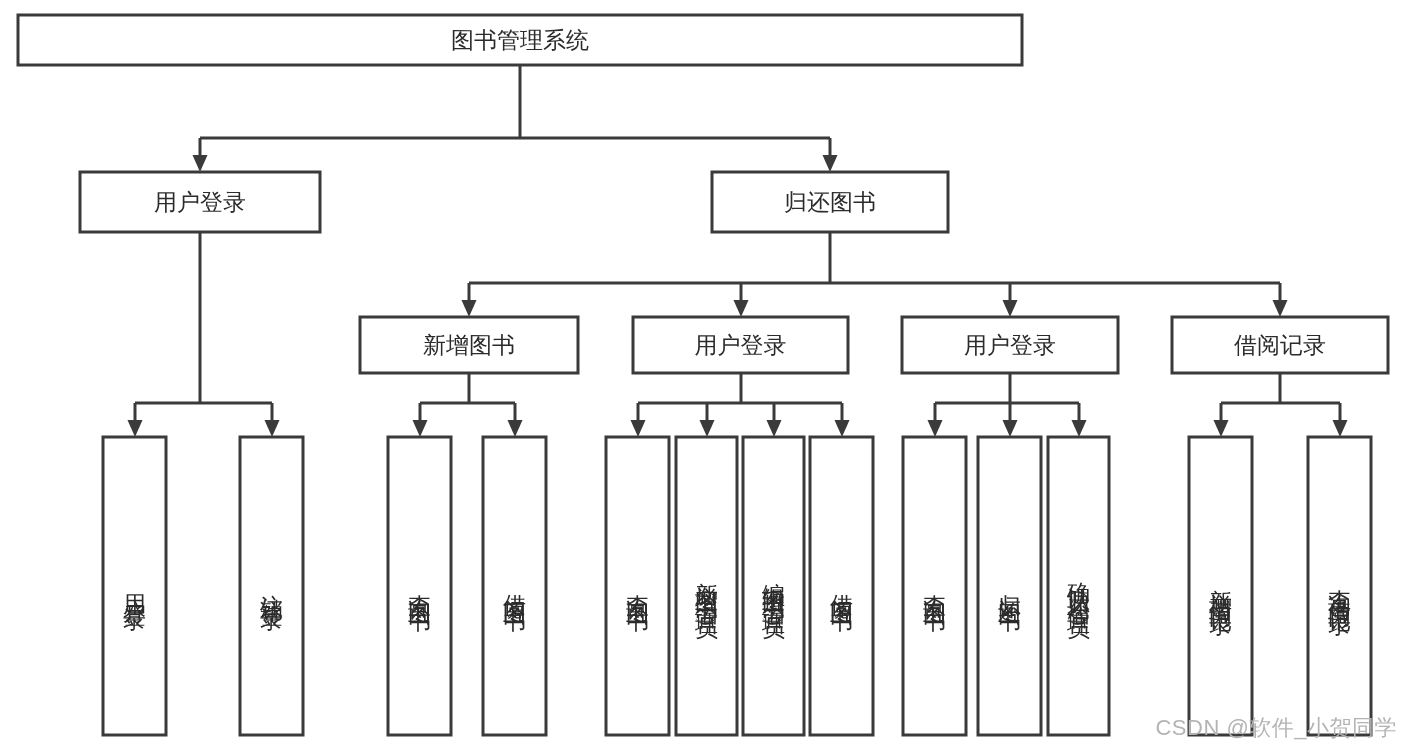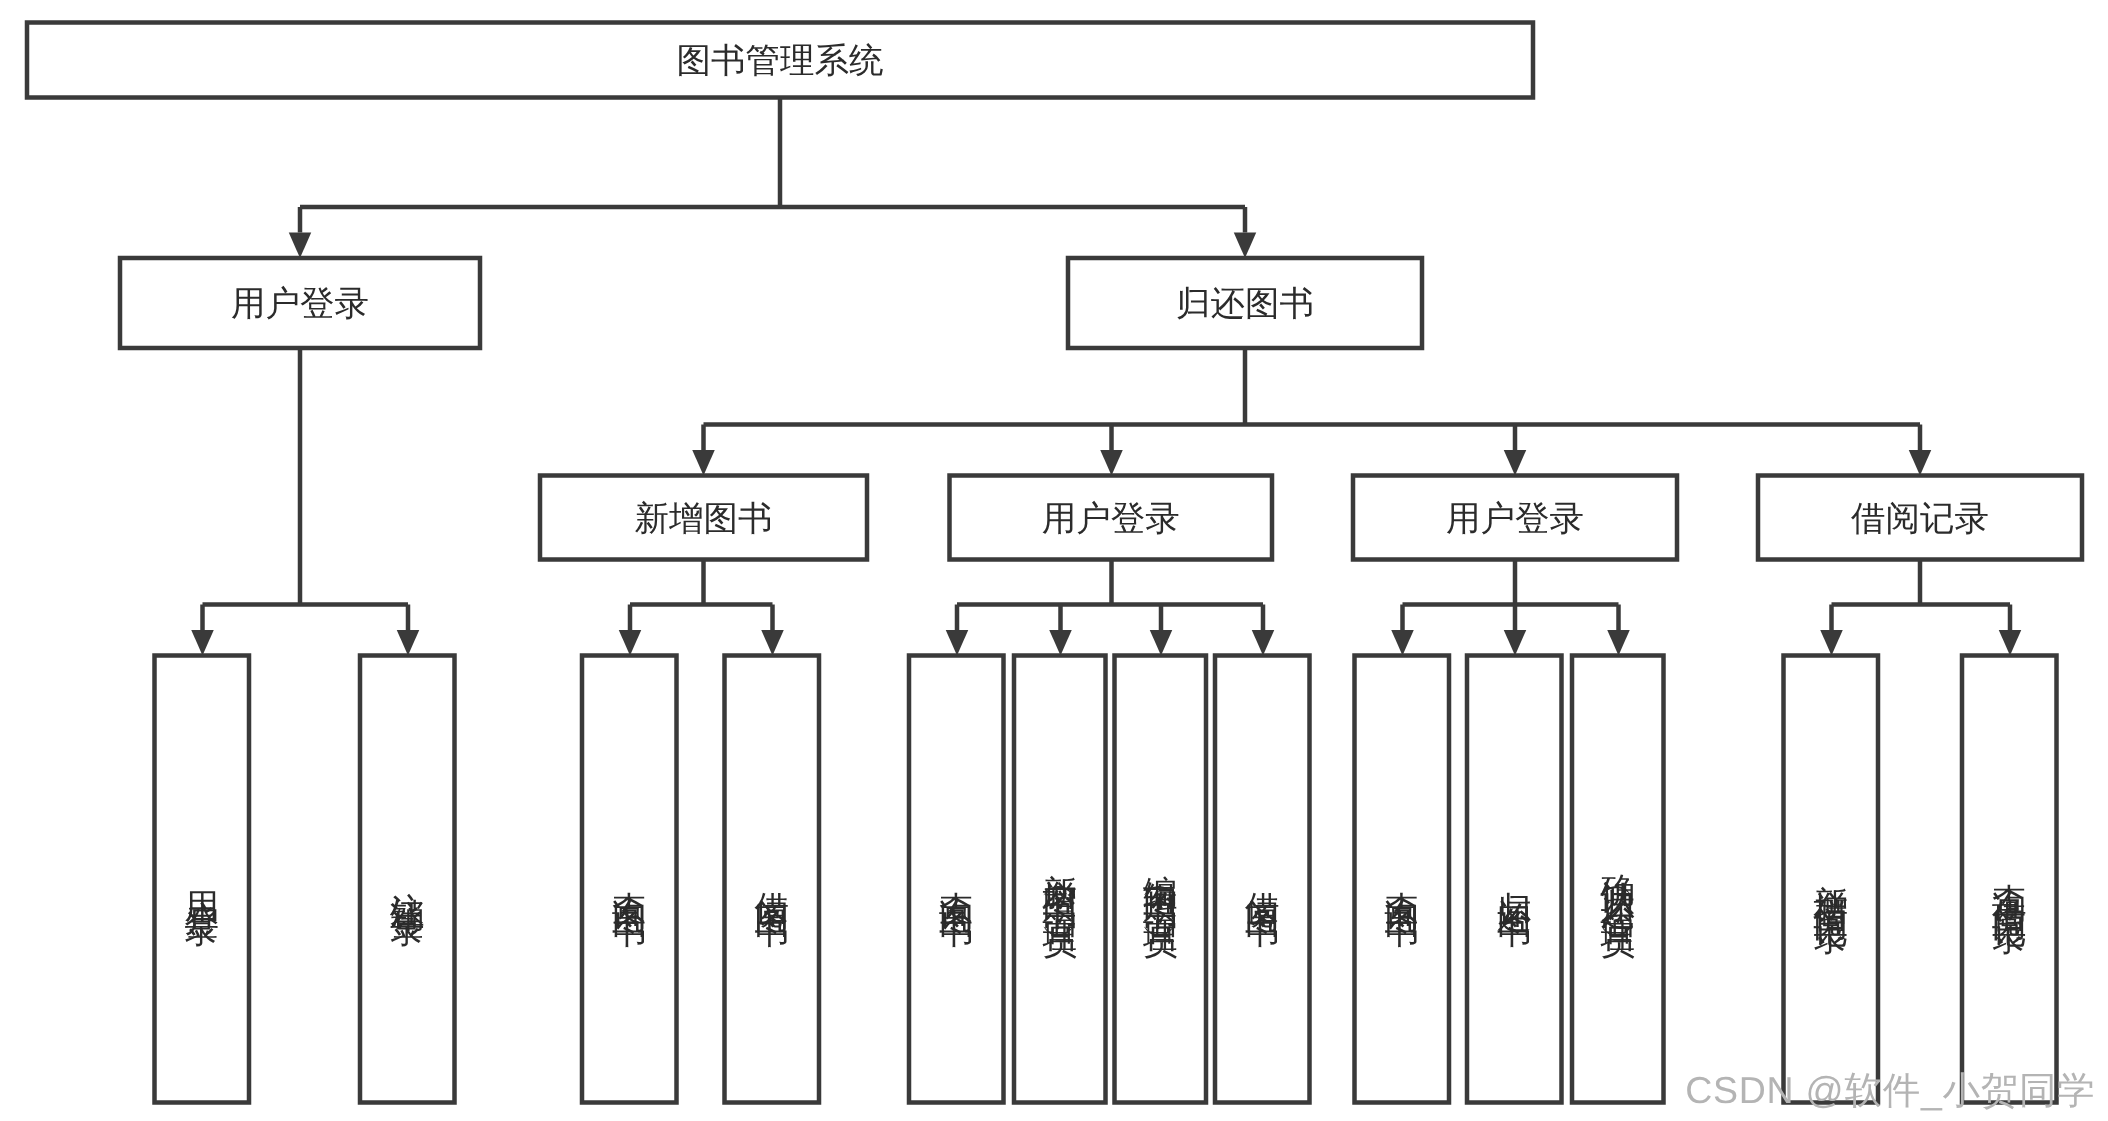--- a/index.html
+++ b/index.html
@@ -70,21 +70,21 @@
     font-family: "Liberation Sans", "DejaVu Sans", sans-serif;
     font-size: 23px;
     color: #2b2b2b;
     white-space: nowrap;
   }
   #watermark {
     position: absolute;
     right: 8px;
     bottom: 4px;
     font-family: "Liberation Sans", "DejaVu Sans", sans-serif;
-    font-size: 25px;
+    font-size: 22px;
     color: #b4b4b4;
     letter-spacing: 0.5px;
     pointer-events: none;
     user-select: none;
   }
 </style>
 </head>
 <body>
 
 <div id="diagram-root">

